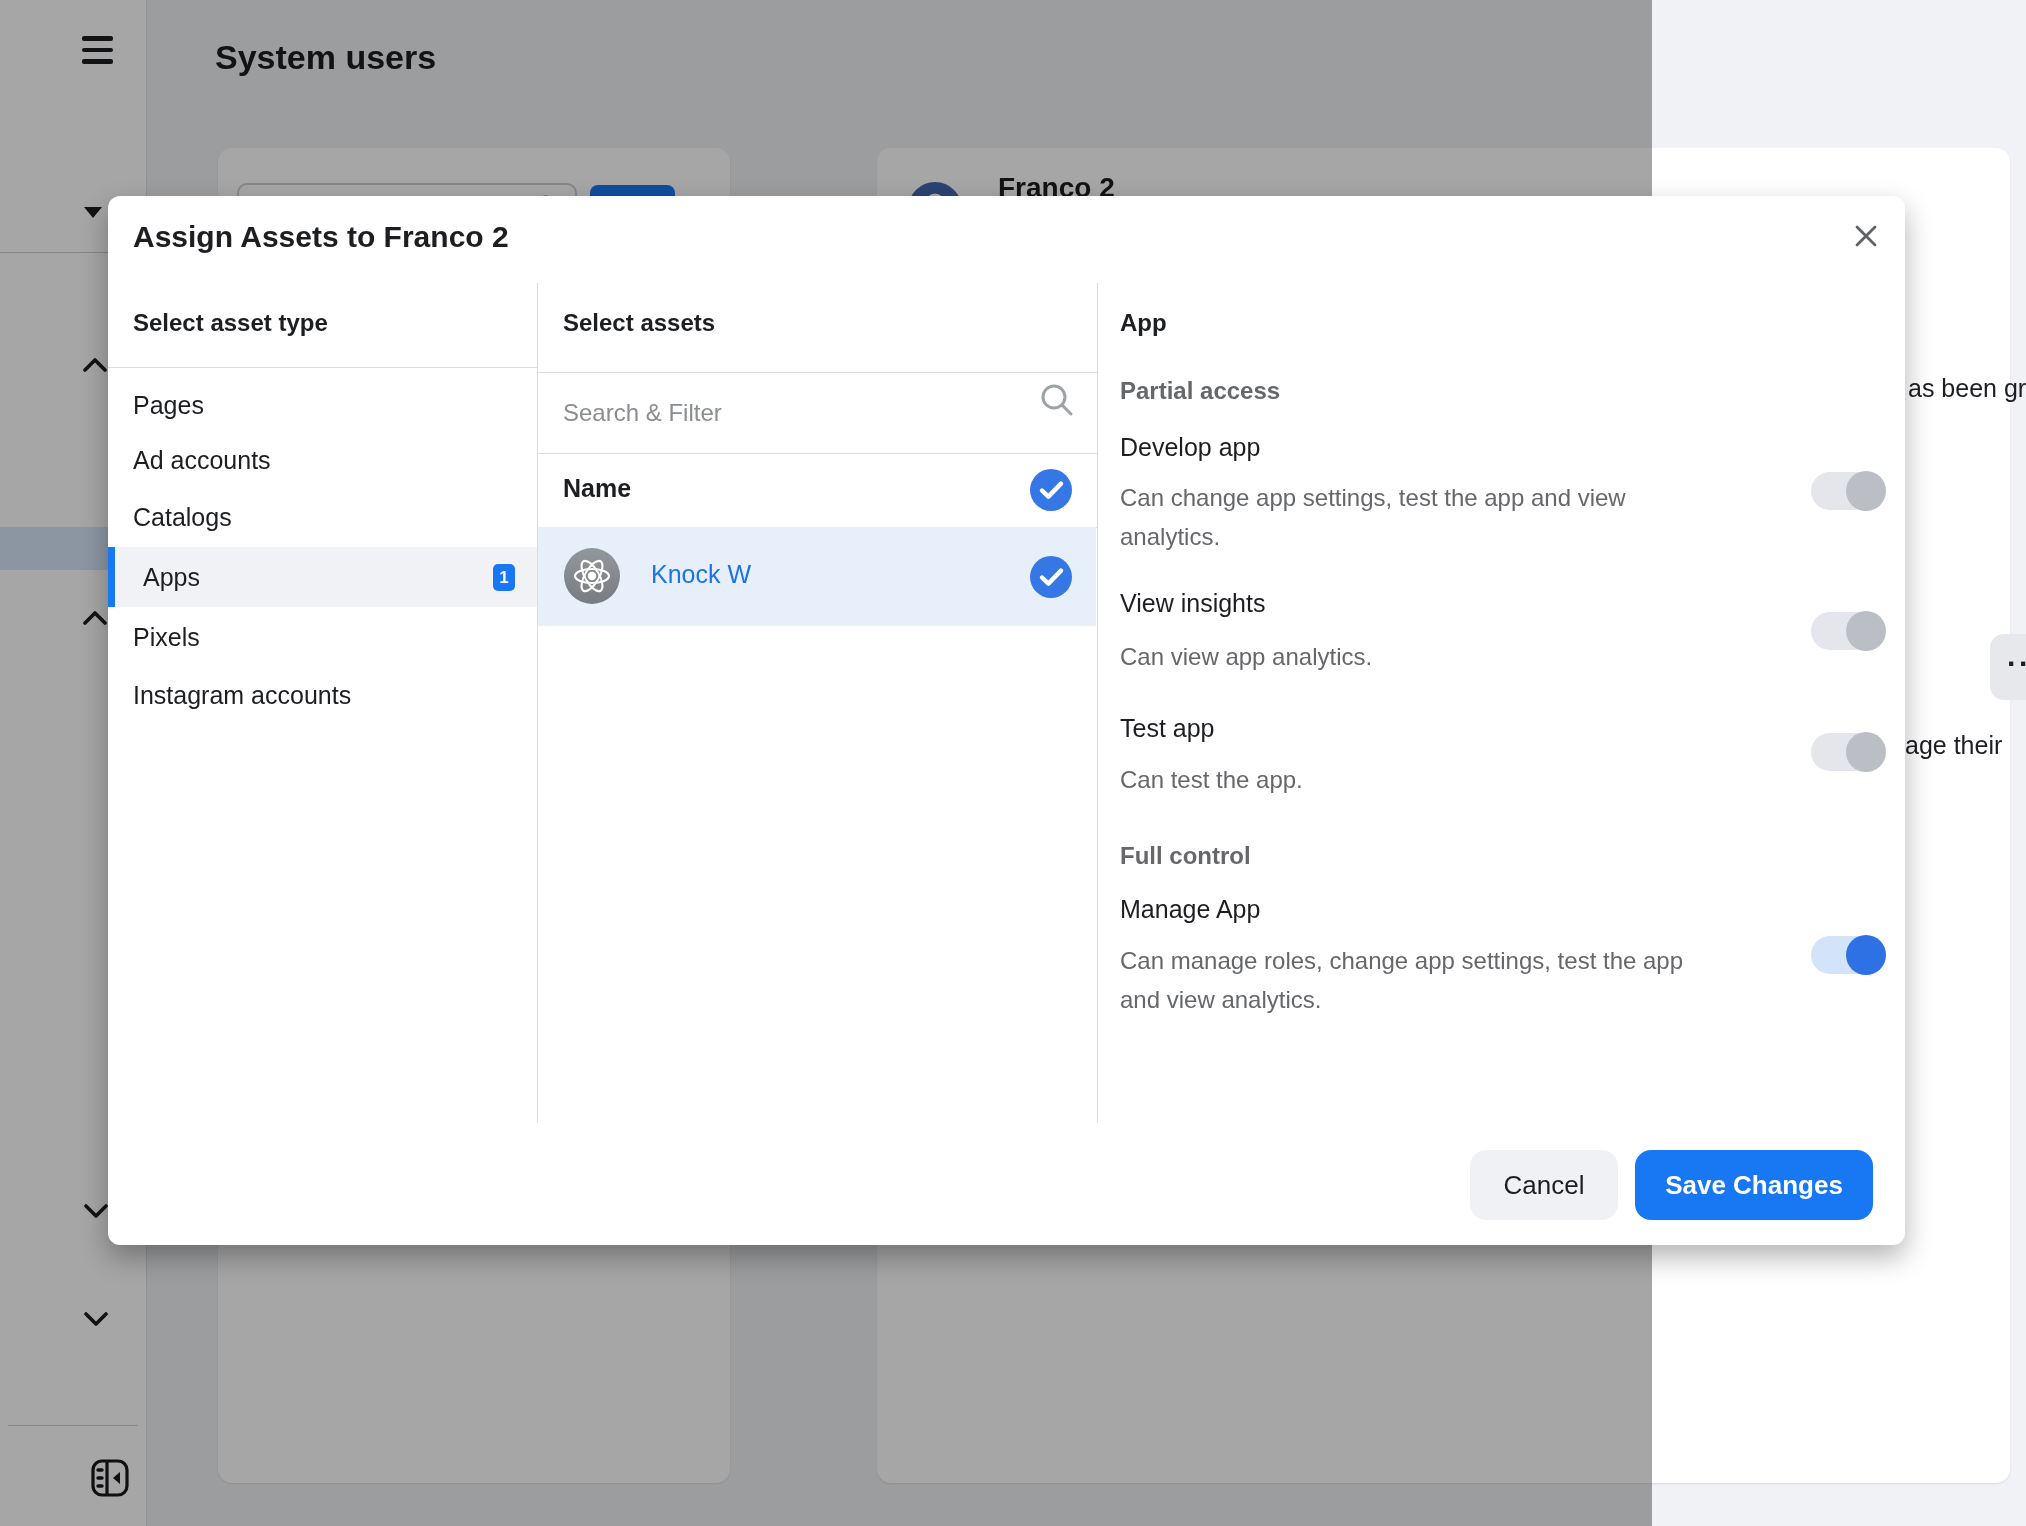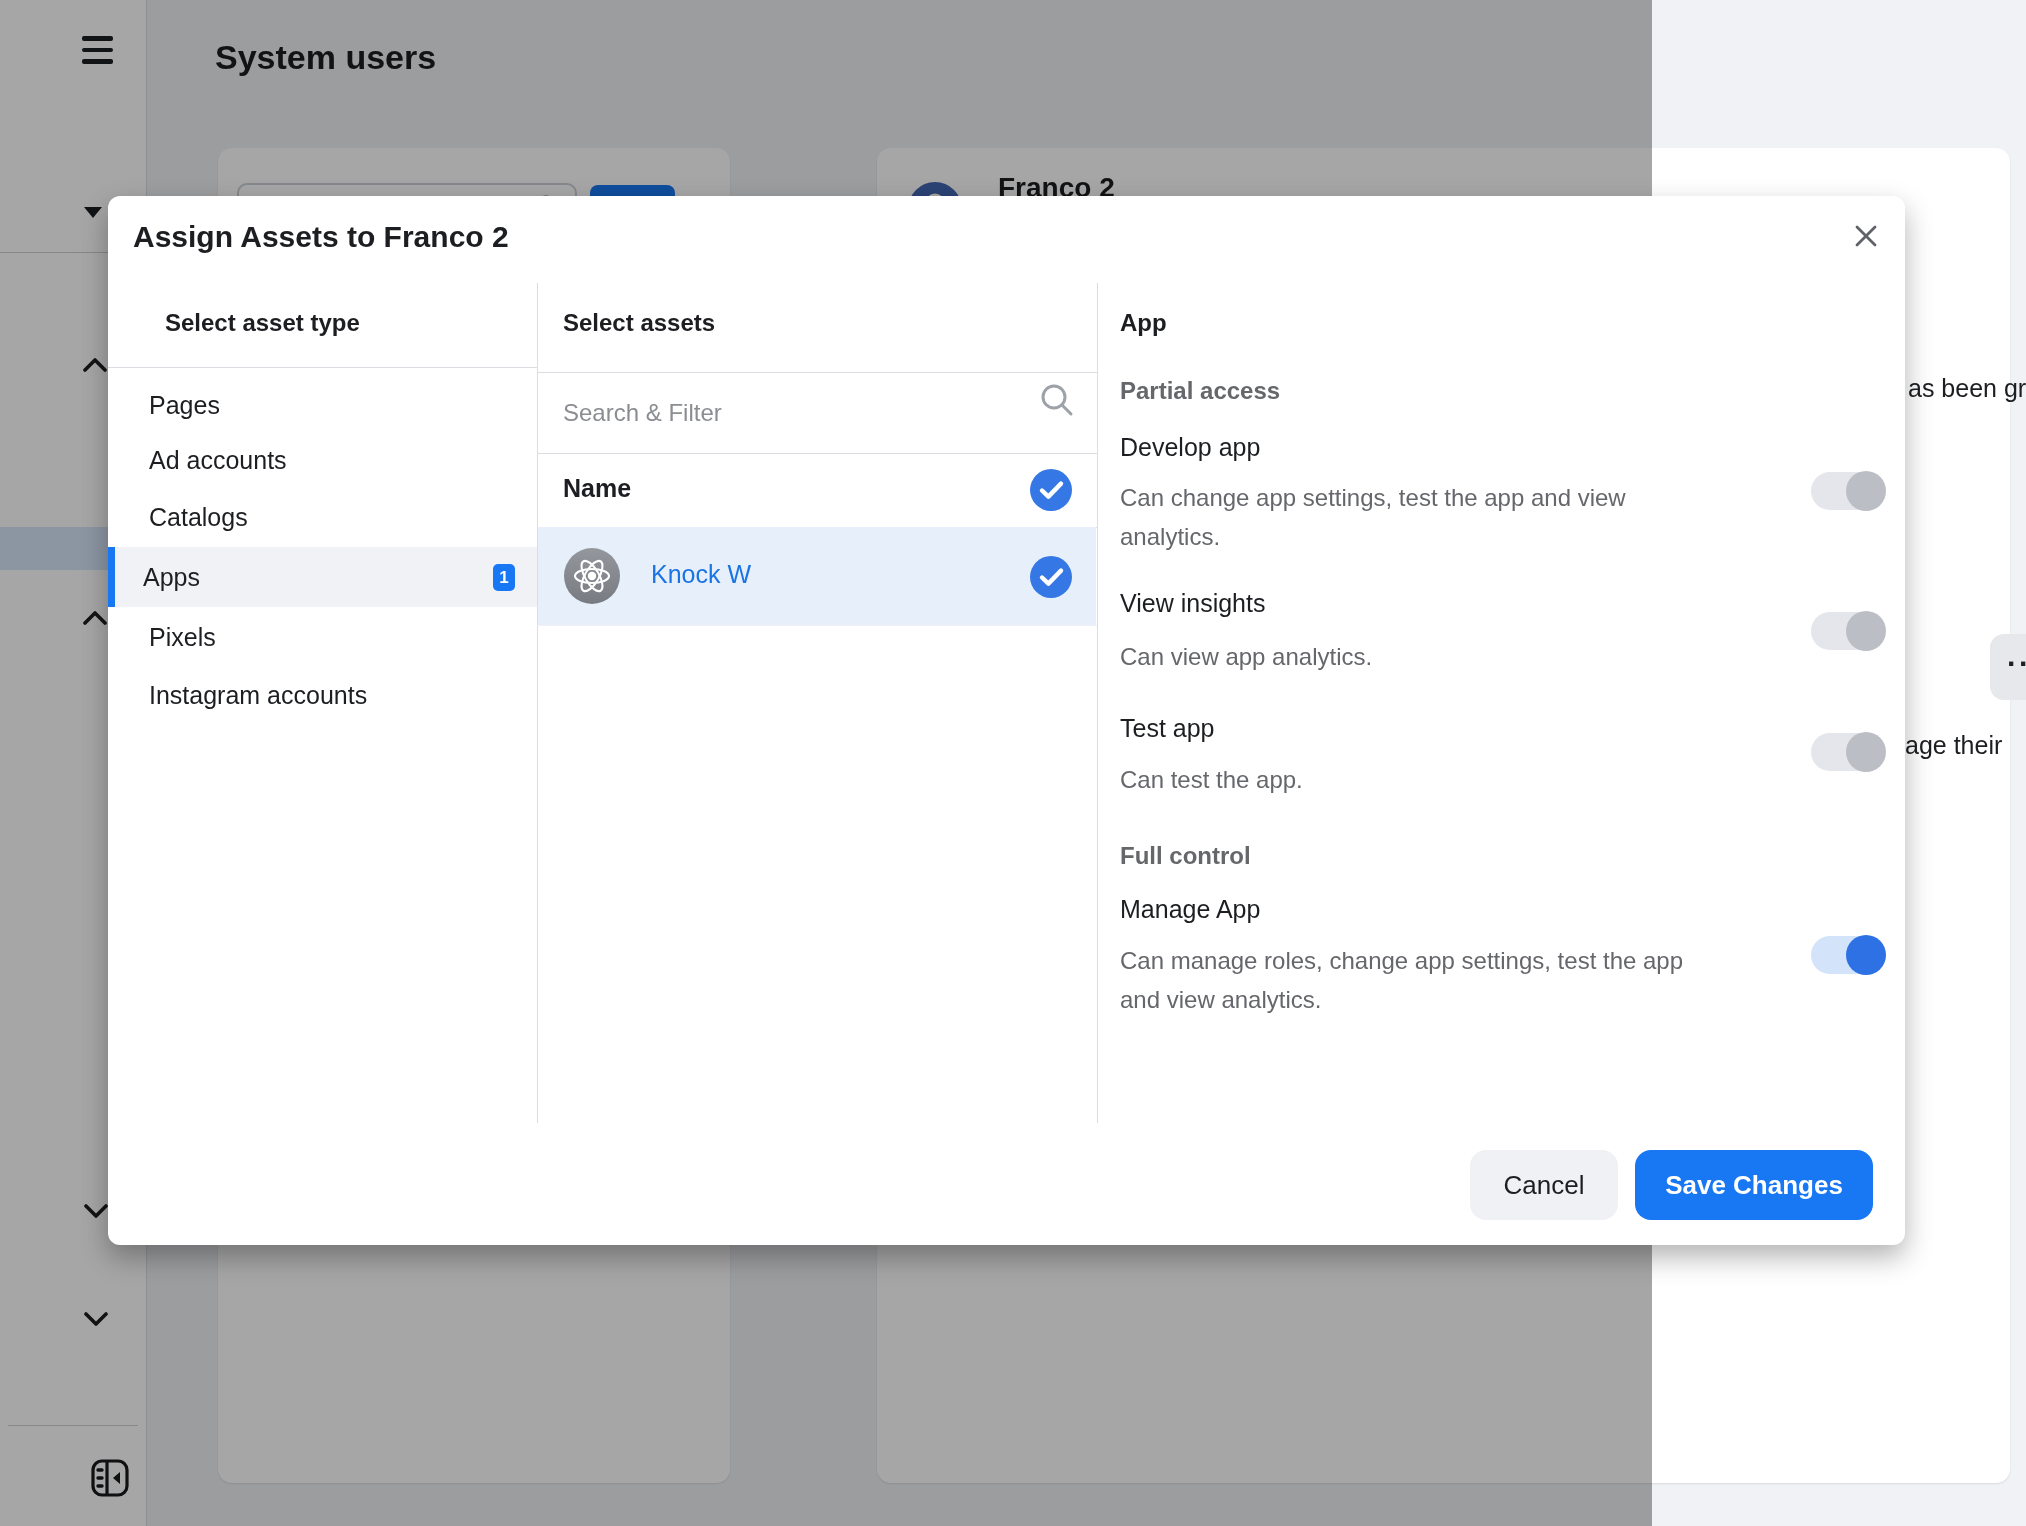--- a/index.html
+++ b/index.html
@@ -39,21 +39,21 @@
   .dialog { position:absolute; left:108px; top:196px; width:1797px; height:1049px; background:#fff; border-radius:12px;
     box-shadow:0 12px 28px rgba(0,0,0,.30); z-index:10; }
   .dlg-title { position:absolute; left:25px; top:24px; font-size:30px; font-weight:700; color:#1c1e21; }
   .dlg-close { position:absolute; left:1740px; top:22px; width:36px; height:36px; cursor:pointer; }
   .vdiv { position:absolute; top:87px; width:1px; height:840px; background:#dadde1; }
   .col-header { position:absolute; top:113px; font-size:24px; font-weight:700; color:#1c1e21; }
   .hline { position:absolute; height:1px; background:#dadde1; }
 
   
   .atype { position:absolute; left:0; width:429px; height:60px; display:flex; align-items:center;
-    padding-left:41px; font-size:25px; color:#1c1e21; cursor:pointer; }
+    padding-left:25px; font-size:25px; color:#1c1e21; cursor:pointer; }
   .atype.sel { background:#f0f2f5; padding-left:35px; }
   .atype.sel::before { content:""; position:absolute; left:0; top:0; width:7px; height:60px; background:#1877f2; }
   .badge { position:absolute; left:385px; top:17px; width:22px; height:27px; background:#1877f2; border-radius:5px;
     color:#fff; font-size:17px; font-weight:700; text-align:center; line-height:27px; }
 
   
   .search-row { position:absolute; left:430px; top:177px; width:558px; height:80px; }
   .search-input { position:absolute; left:25px; top:18px; width:440px; height:44px; border:none; outline:none;
     font-size:24px; color:#a21caf; font-family:"Liberation Sans", sans-serif; }
   .search-input::placeholder { color:#8a8d91; opacity:1; }
@@ -155,21 +155,21 @@
   <div class="dialog">
 
     <div class="dlg-title">Assign Assets to Franco 2</div>
     <svg class="dlg-close" viewBox="0 0 36 36">
       <path d="M9 9 L27 27 M27 9 L9 27" stroke="#5f6368" stroke-width="2.8" stroke-linecap="round"></path>
     </svg>
 
     <div class="vdiv" style="left:429px;"></div>
     <div class="vdiv" style="left:989px;"></div>
 
-    <div class="col-header" style="left:25px;margin-left:32px;">Select asset type</div>
+    <div class="col-header" style="left:25px;">Select asset type</div>
     <div class="hline" style="left:0;top:171px;width:429px;"></div>
 
     <div class="atype" style="top:179px;">
       <span>Pages</span>
     </div>
     <div class="atype" style="top:234px;">
       <span>Ad accounts</span>
     </div>
     <div class="atype" style="top:291px;">
       <span>Catalogs</span>

